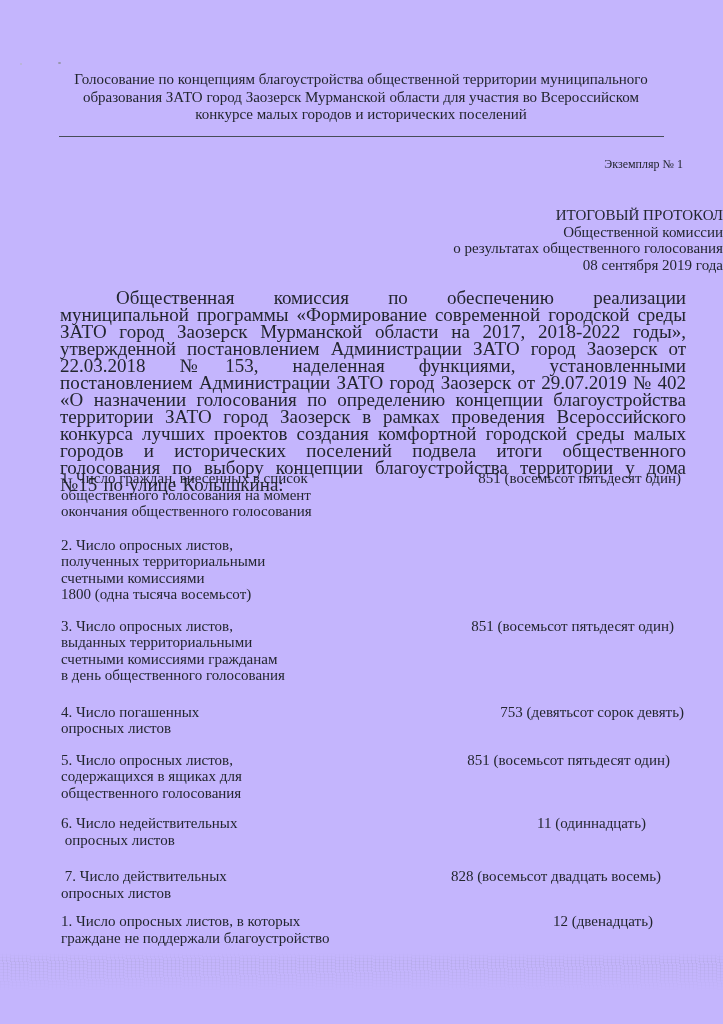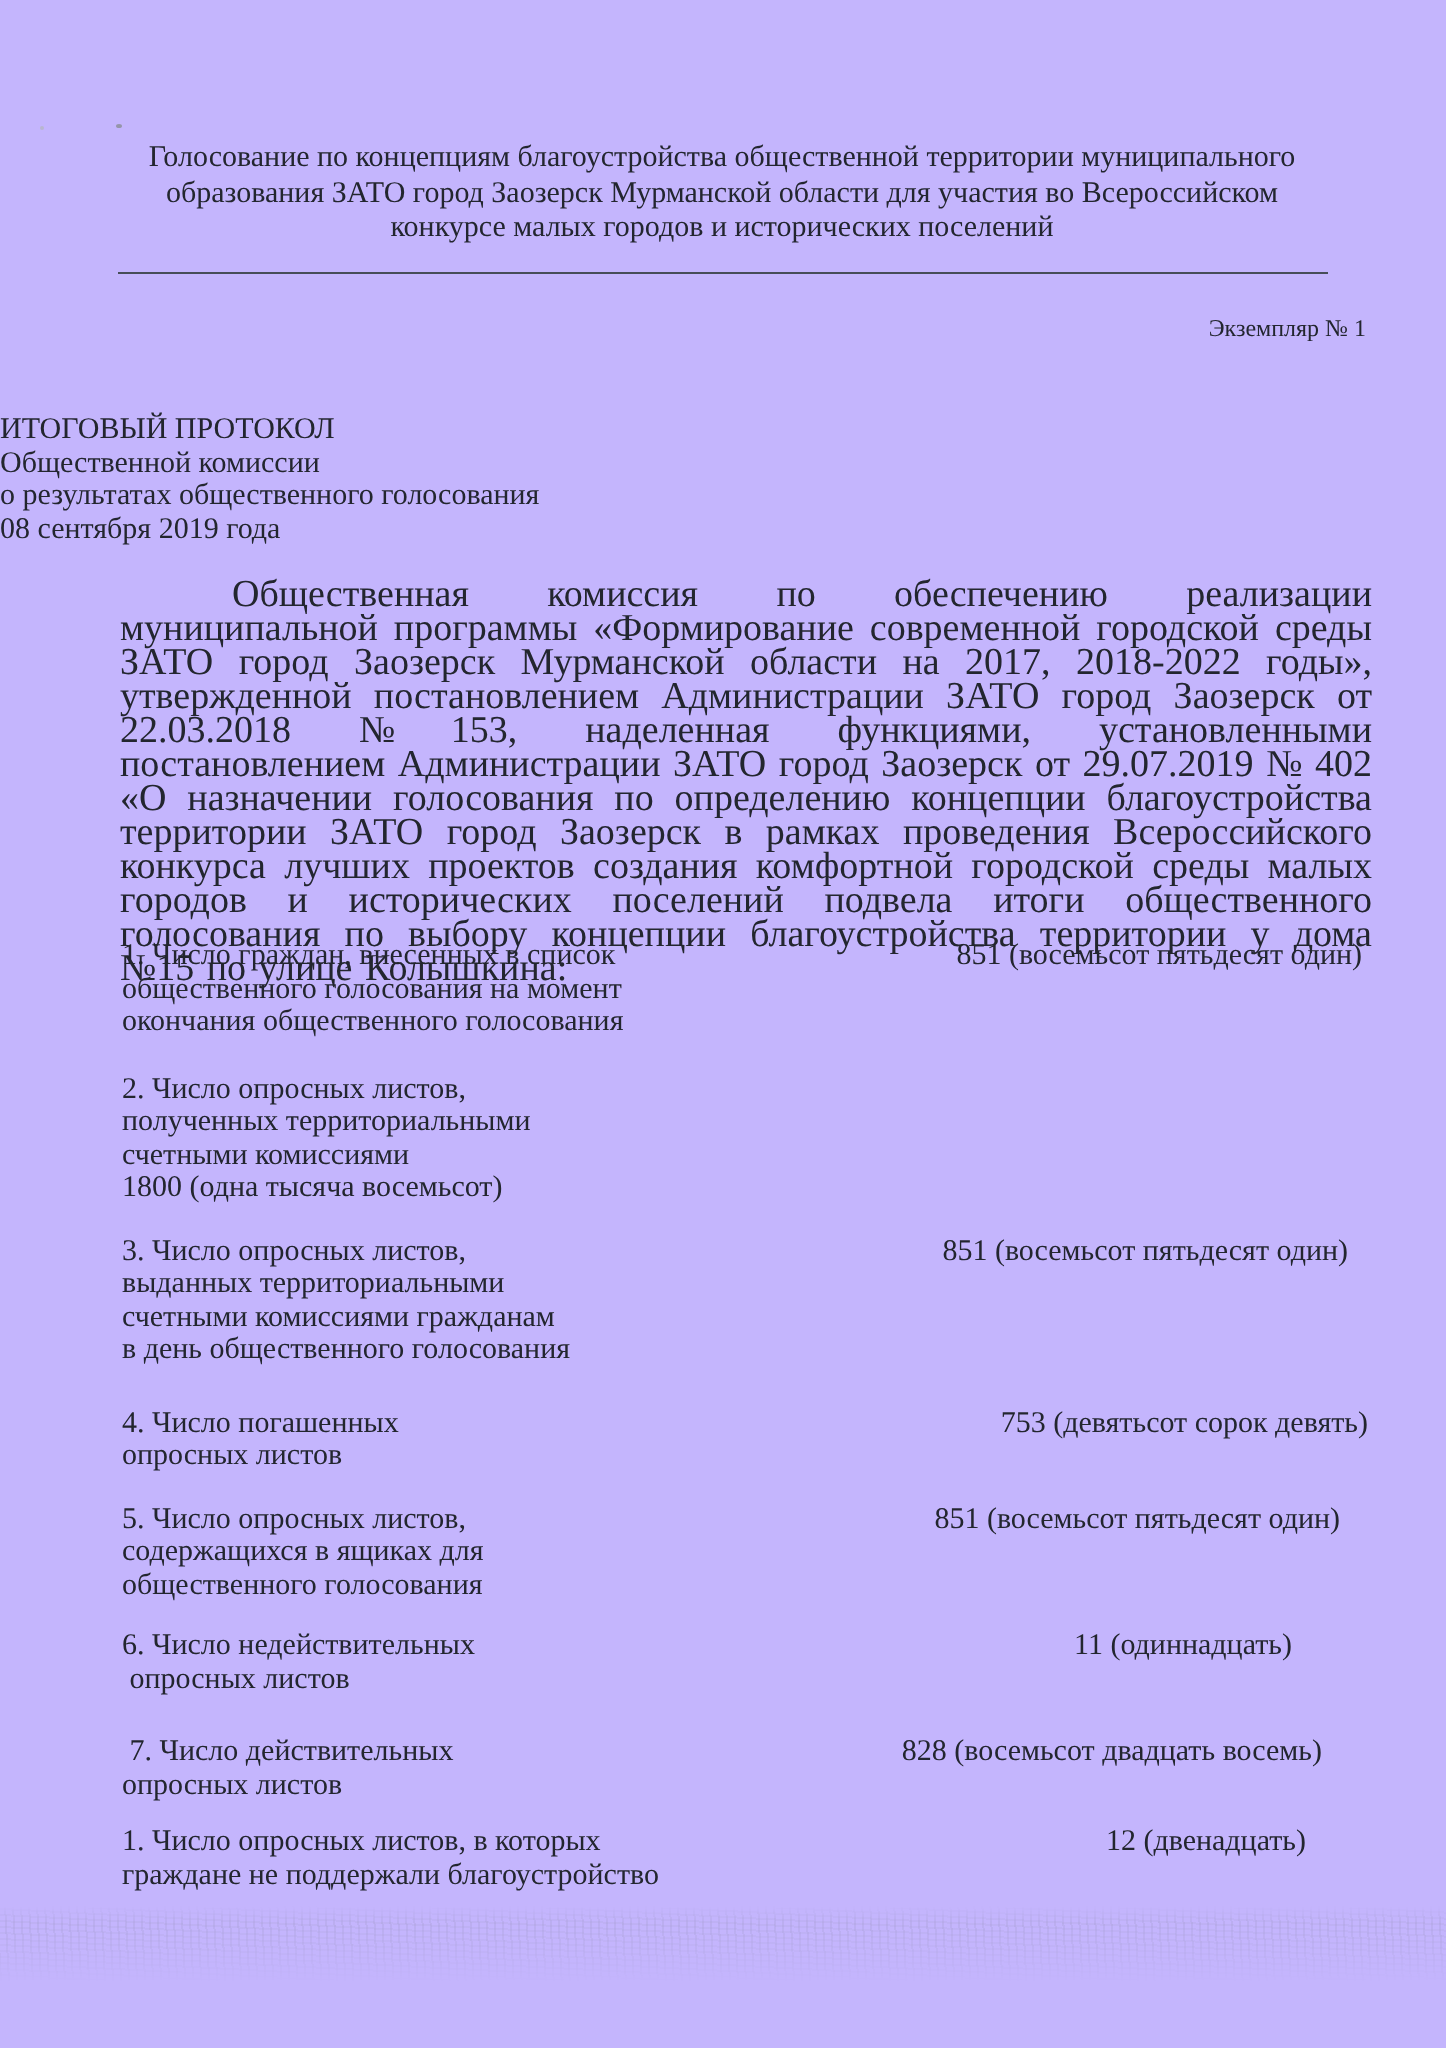--- a/index.html
+++ b/index.html
@@ -50,21 +50,21 @@
     font-size: 12px;
     line-height: 17px;
   }
 
   
   .doc-title {
     position: absolute;
     top: 207px;
     left: 0;
     width: 723px;
-    text-align: left;
+    text-align: right;
     font-size: 15px;
     line-height: 16.5px;
     white-space: pre-line;
   }
 
   
   .intro-paragraph {
     position: absolute;
     top: 289px;
     left: 60px;

